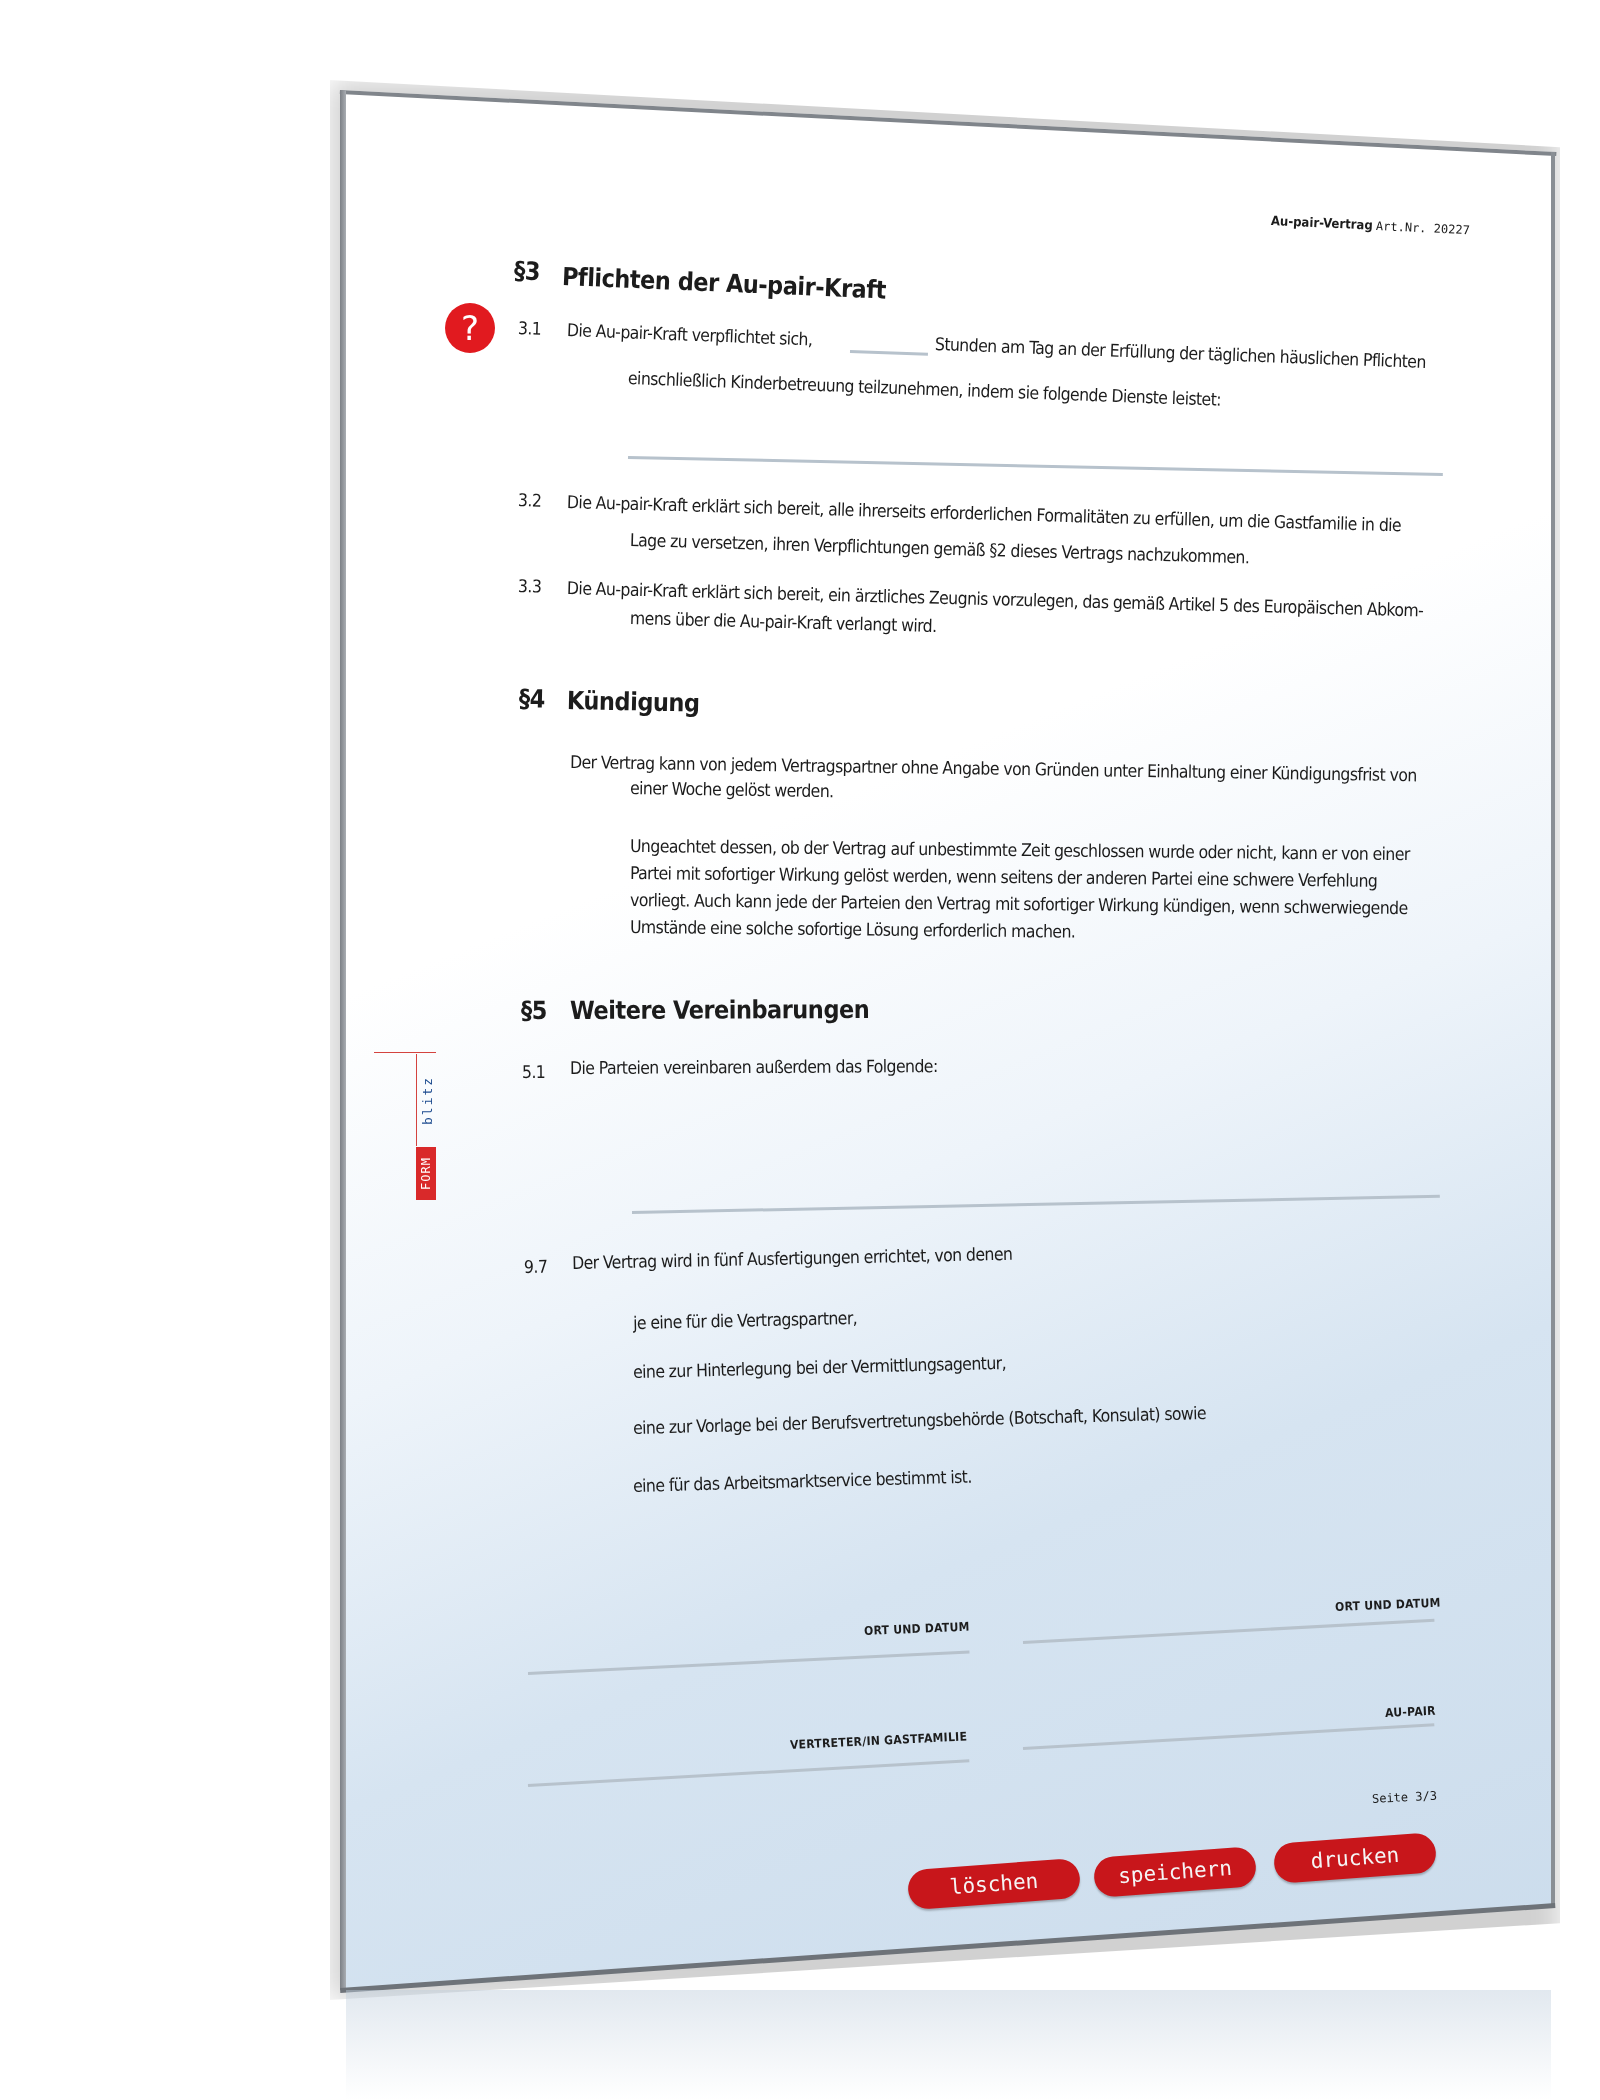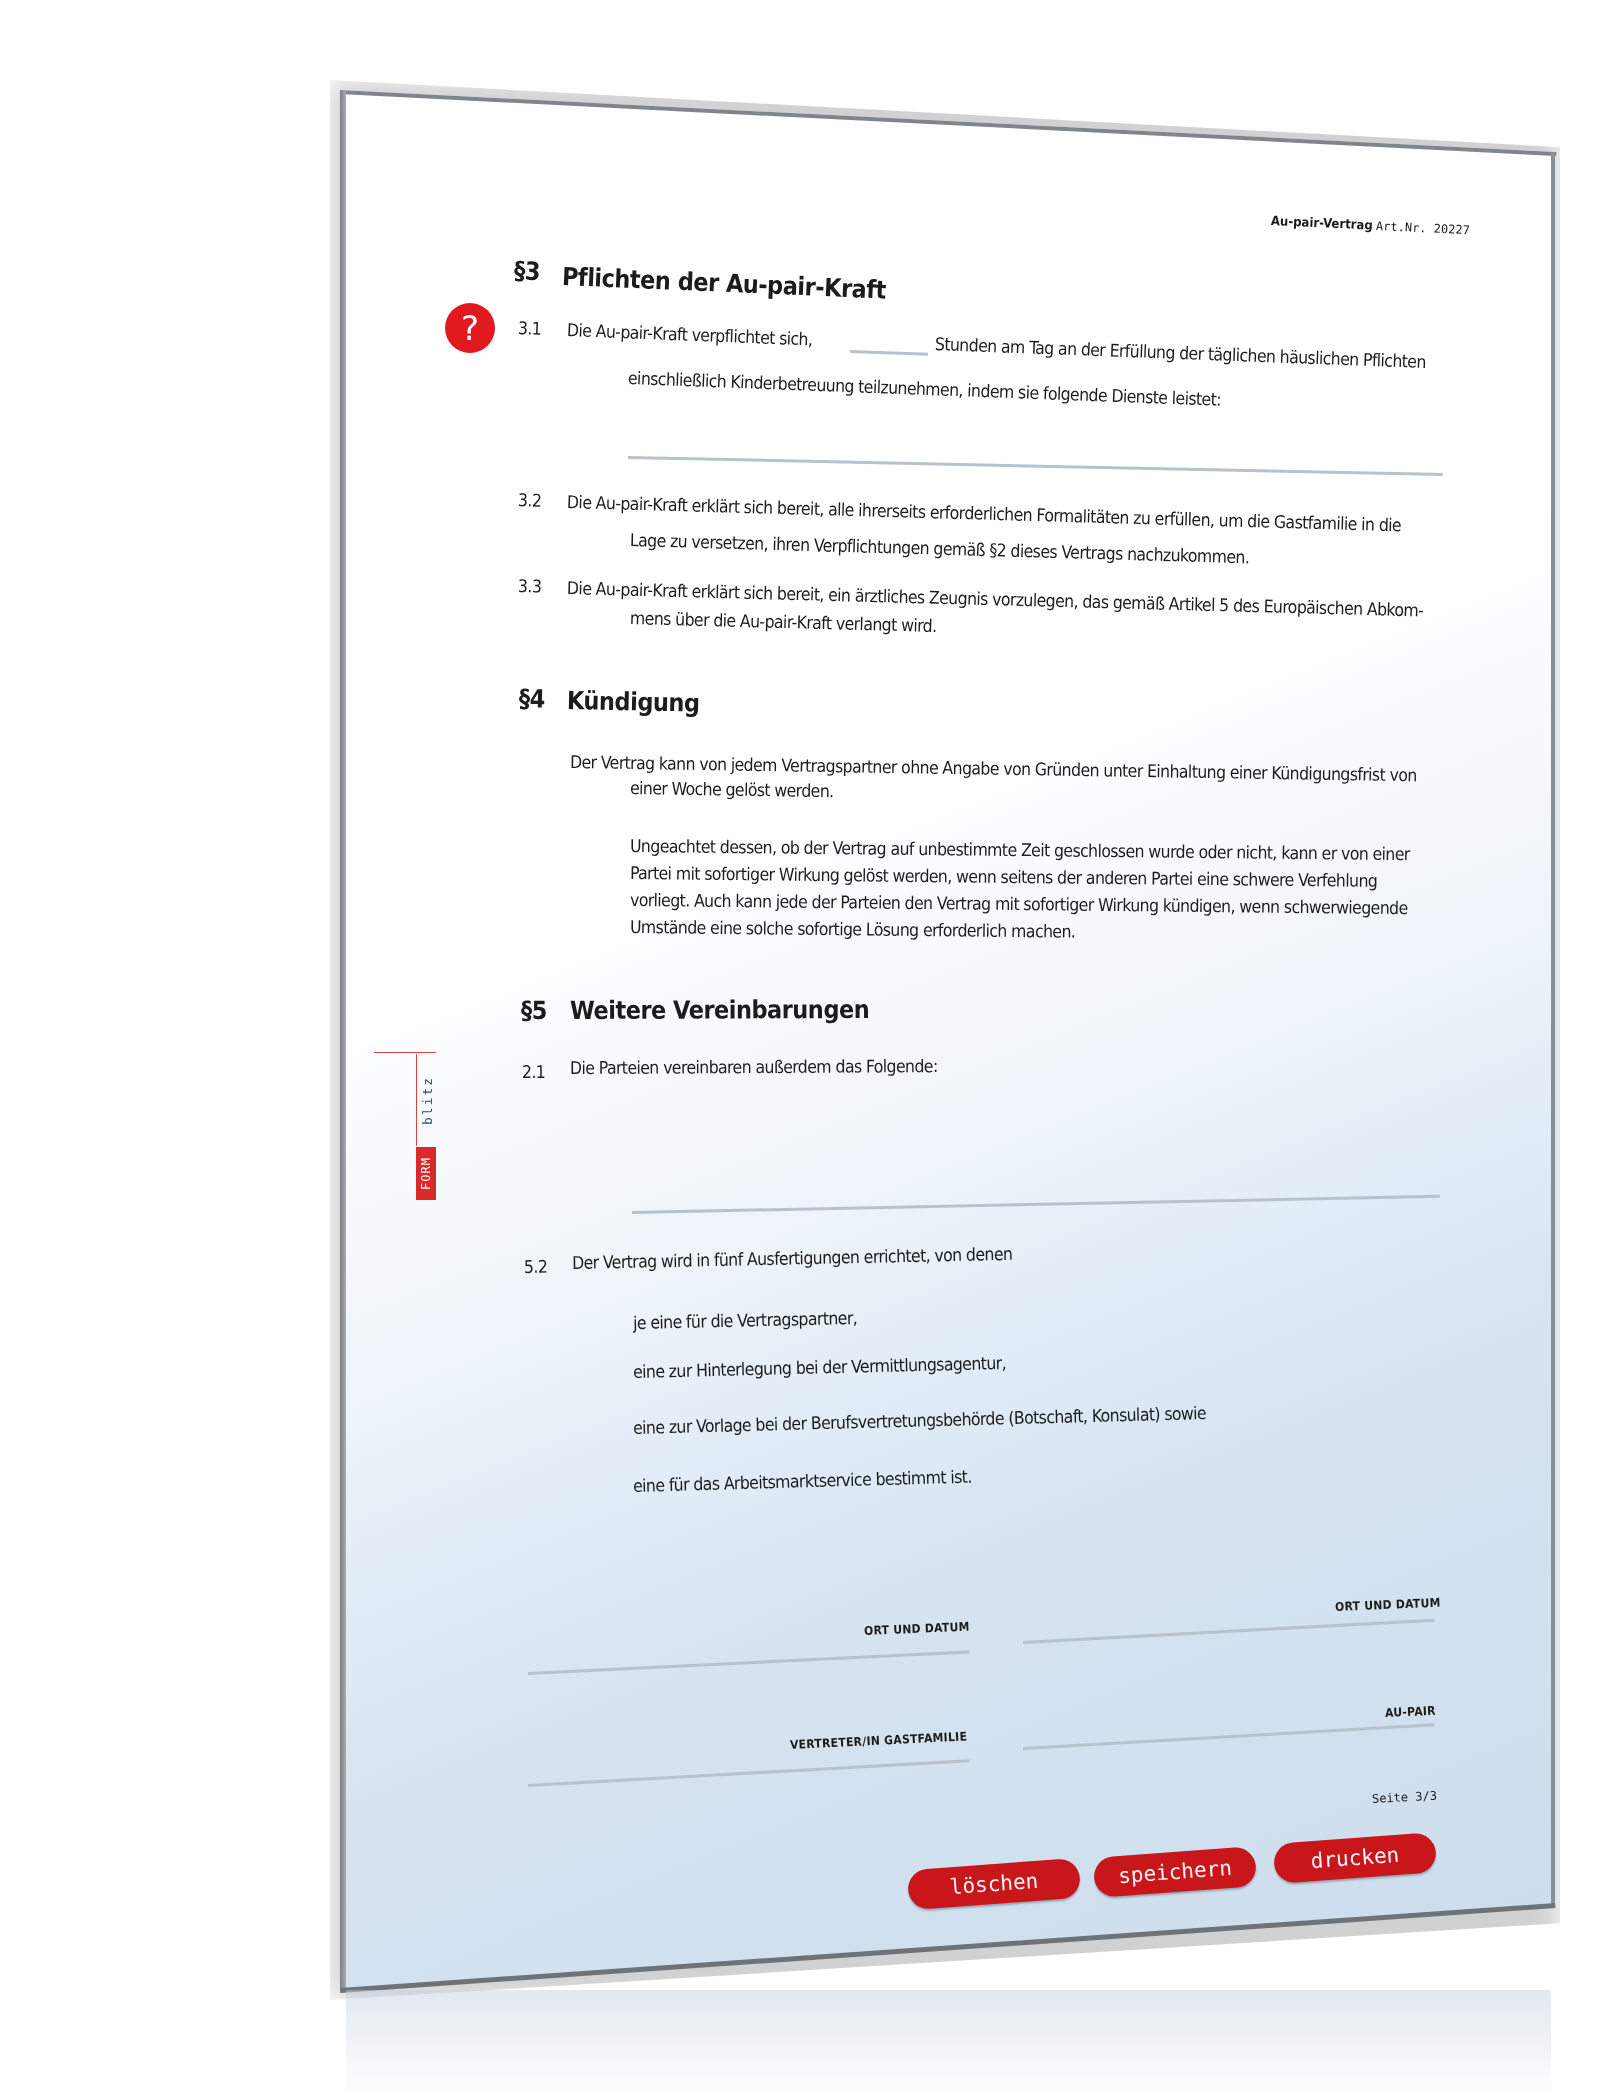--- a/index.html
+++ b/index.html
@@ -68,25 +68,25 @@
 <div class="t heading" style="left:567px;top:686px;transform:rotate(1.2deg);">Kündigung</div>
 <div class="t body" style="left:570px;top:752px;transform:rotate(0.9deg);">Der Vertrag kann von jedem Vertragspartner ohne Angabe von Gründen unter Einhaltung einer Kündigungsfrist von</div>
 <div class="t body" style="left:630px;top:778px;transform:rotate(0.9deg);">einer Woche gelöst werden.</div>
 <div class="t body" style="left:630px;top:836px;transform:rotate(0.6deg);">Ungeachtet dessen, ob der Vertrag auf unbestimmte Zeit geschlossen wurde oder nicht, kann er von einer</div>
 <div class="t body" style="left:630px;top:863px;transform:rotate(0.6deg);">Partei mit sofortiger Wirkung gelöst werden, wenn seitens der anderen Partei eine schwere Verfehlung</div>
 <div class="t body" style="left:630px;top:890px;transform:rotate(0.6deg);">vorliegt. Auch kann jede der Parteien den Vertrag mit sofortiger Wirkung kündigen, wenn schwerwiegende</div>
 <div class="t body" style="left:630px;top:917px;transform:rotate(0.6deg);">Umstände eine solche sofortige Lösung erforderlich machen.</div>
 
 <div class="t heading" style="left:521px;top:996px;transform:rotate(-0.2deg);">§5</div>
 <div class="t heading" style="left:570px;top:996px;transform:rotate(-0.2deg);">Weitere Vereinbarungen</div>
-<div class="t body" style="left:522px;top:1062px;transform:rotate(-0.3deg);">2.1</div>
+<div class="t body" style="left:522px;top:1062px;transform:rotate(-0.3deg);">5.1</div>
 <div class="t body" style="left:570px;top:1058px;transform:rotate(-0.3deg);">Die Parteien vereinbaren außerdem das Folgende:</div>
 <div class="line" style="left:632px;top:1211px;width:808px;transform:rotate(-1.15deg);"></div>
 
-<div class="t body" style="left:524px;top:1257px;transform:rotate(-1deg);">5.2</div>
+<div class="t body" style="left:524px;top:1257px;transform:rotate(-1deg);">9.7</div>
 <div class="t body" style="left:572px;top:1253px;transform:rotate(-1.2deg);">Der Vertrag wird in fünf Ausfertigungen errichtet, von denen</div>
 <div class="t body" style="left:633px;top:1313px;transform:rotate(-1.3deg);">je eine für die Vertragspartner,</div>
 <div class="t body" style="left:633px;top:1362px;transform:rotate(-1.4deg);">eine zur Hinterlegung bei der Vermittlungsagentur,</div>
 <div class="t body" style="left:633px;top:1418px;transform:rotate(-1.5deg);">eine zur Vorlage bei der Berufsvertretungsbehörde (Botschaft, Konsulat) sowie</div>
 <div class="t body" style="left:633px;top:1476px;transform:rotate(-1.6deg);">eine für das Arbeitsmarktservice bestimmt ist.</div>
 
 <div class="t small-caps" style="left:864px;top:1624px;transform:rotate(-2.4deg);">ORT UND DATUM</div>
 <div class="line" style="left:528px;top:1672px;width:442px;transform:rotate(-2.8deg);"></div>
 <div class="t small-caps" style="left:1335px;top:1600px;transform:rotate(-2.4deg);">ORT UND DATUM</div>
 <div class="line" style="left:1023px;top:1641px;width:412px;transform:rotate(-3.1deg);"></div>

